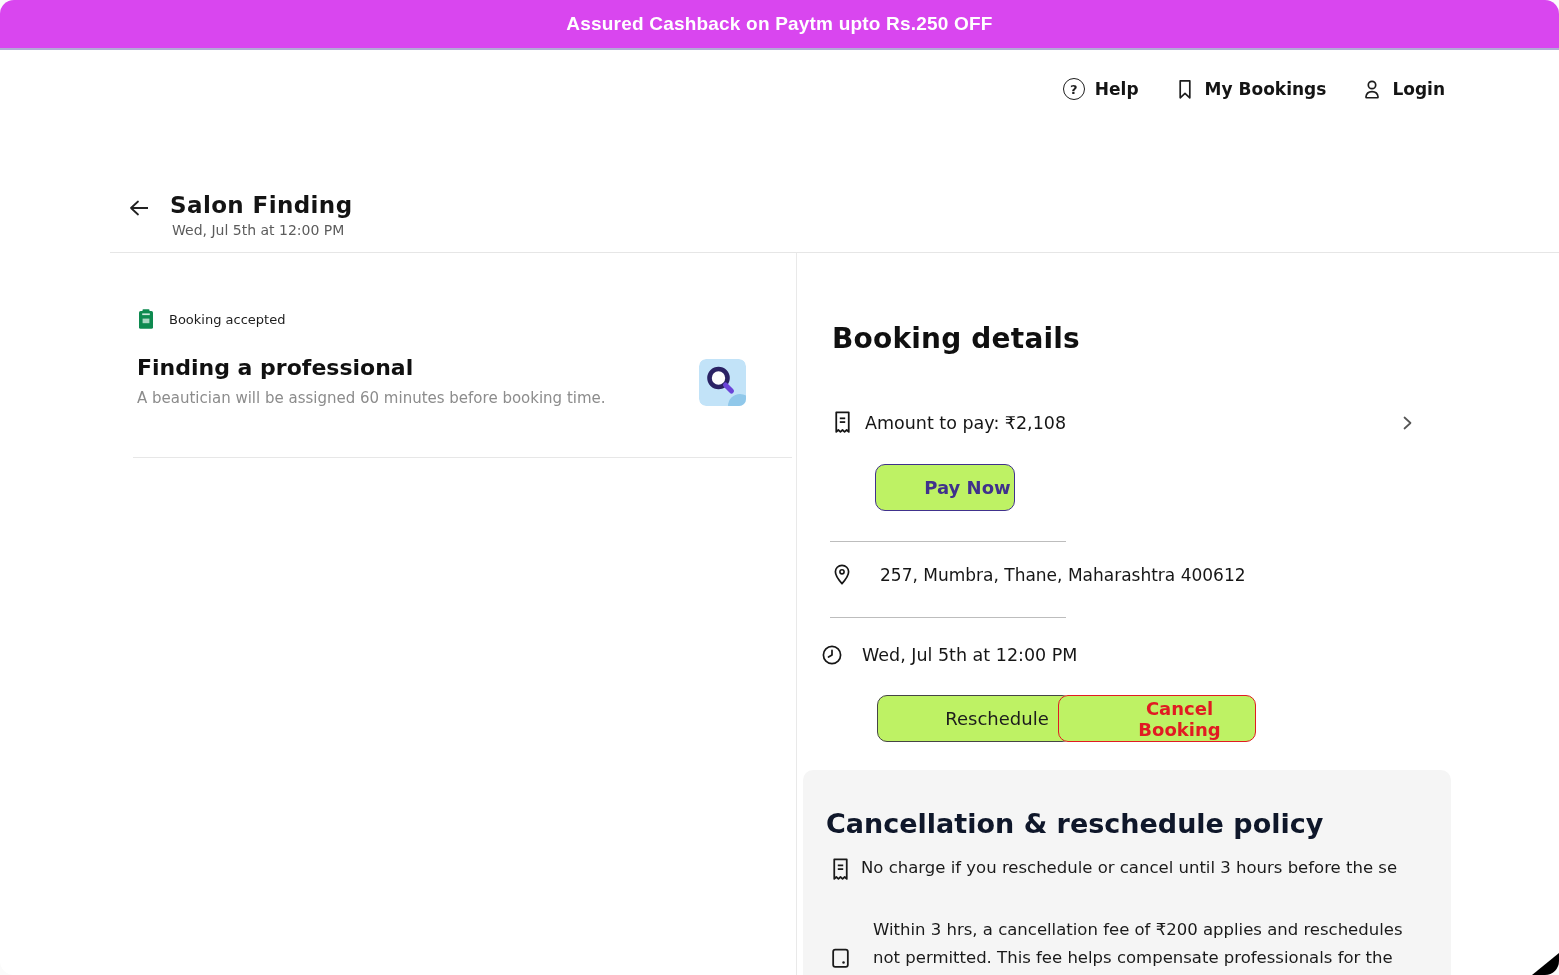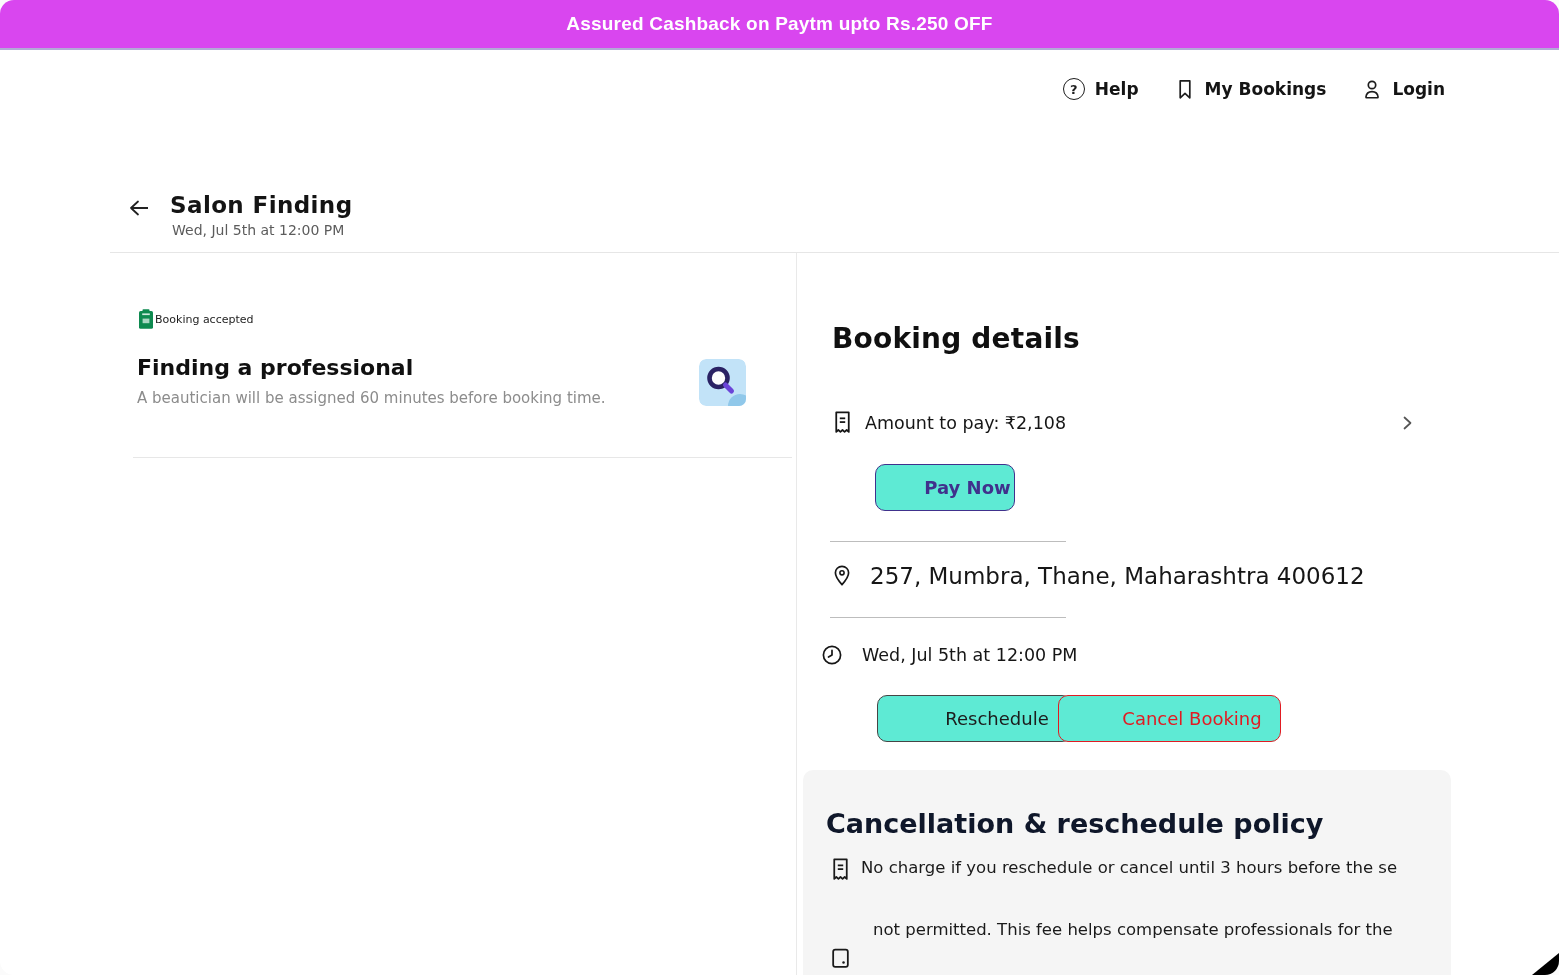--- a/index.html
+++ b/index.html
@@ -42,22 +42,22 @@
   }
   .header-divider {
     position:absolute; left:110px; right:0; top:252px; height:1px; background:#e6e6e6;
   }
   .v-divider {
     position:absolute; left:796px; top:253px; bottom:0; width:1px; background:#e9e9e9;
   }
   
   .badge-row {
     position:absolute; left:137px; top:308px;
-    display:flex; align-items:center; 
-    font-size:11px; font-weight:500; color:#1d1d1d;
+    display:flex; align-items:center; gap:14px;
+    font-size:13px; font-weight:500; color:#1d1d1d;
   }
   .status-heading {
     position:absolute; left:137px; top:355px;
     font-size:22px; font-weight:700; color:#101010;
   }
   .status-desc {
     position:absolute; left:137px; top:389px;
     font-size:15px; color:#8c8c8c;
   }
   .search-illustration { position:absolute; left:699px; top:359px; }
@@ -77,48 +77,48 @@
     font-size:28px; font-weight:700; color:#101010; letter-spacing:.2px;
   }
   .amount-row {
     position:absolute; left:832px; top:410px; width:584px;
     display:flex; align-items:center; gap:12px;
     font-size:17.5px; font-weight:500; color:#161616; cursor:pointer;
   }
   .amount-row .chev { margin-left:auto; color:#555; }
   .btn {
     display:flex; align-items:center; justify-content:center;
-    background:#5eead4; border-radius:10px; cursor:pointer;
+    background:#bef264; border-radius:10px; cursor:pointer;
     font-family:"DejaVu Sans","Liberation Sans",sans-serif;
     padding-left:45px;
   }
   .pay-btn {
     position:absolute; left:875px; top:464px; width:140px; height:47px;
     border:1.5px solid #40318c; color:#40318c; font-size:18px; font-weight:600;
   }
   .r-divider { position:absolute; left:830px; width:236px; height:1px; background:#bdbdbd; }
   .r-divider.d1 { top:541px; }
   .r-divider.d2 { top:617px; }
   .address-row {
     position:absolute; left:832px; top:563px;
-    display:flex; align-items:center; gap:18px;
-    font-size:23px; color:#161616;
+    display:flex; align-items:center; gap:28px;
+    font-size:17px; color:#161616;
   }
   .time-row {
     position:absolute; left:821px; top:644px;
     display:flex; align-items:center; gap:19px;
     font-size:17.5px; font-weight:500; color:#161616;
   }
   .reschedule-btn {
     position:absolute; left:877px; top:695px; width:195px; height:47px;
     border:1.3px solid #454545; color:#1c1c1c; font-size:18px; font-weight:500;
   }
   .cancel-btn {
-    position:absolute; left:1058px; top:695px; width:223px; height:47px;
-    border:1.3px solid #e11b22; color:#e11b22; font-size:18px; font-weight:400;
+    position:absolute; left:1058px; top:695px; width:198px; height:47px;
+    border:1.3px solid #e11b22; color:#e11b22; font-size:18px; font-weight:700;
   }
   
   .policy-box {
     position:absolute; left:803px; top:770px; width:648px; height:230px;
     background:#f5f5f5; border-radius:10px; overflow:hidden;
   }
   .policy-heading {
     position:absolute; left:23px; top:38px;
     font-size:27px; font-weight:700; color:#0f172a;
   }
@@ -276,19 +276,20 @@
       <span class="policy-line">No charge if you reschedule or cancel until 3 hours before the se</span>
     </div>
 
     <span class="policy-item-2-icon icon">
       <svg width="21" height="22" viewBox="0 0 20 21">
         <rect x="3" y="2.6" width="14" height="16.4" rx="2" fill="none" stroke="currentColor" stroke-width="1.7"></rect>
         <circle cx="12.9" cy="14.8" r="1.2" fill="currentColor"></circle>
       </svg>
     </span>
     <div class="policy-item-2-text">
+      <div class="policy-line">Within 3 hrs, a cancellation fee of ₹200 applies and reschedules</div>
       <div class="policy-line">not permitted. This fee helps compensate professionals for the</div>
     </div>
   </div>
 
   <div class="cursor-artifact"></div>
 
 </div>
 
 </body></html>

